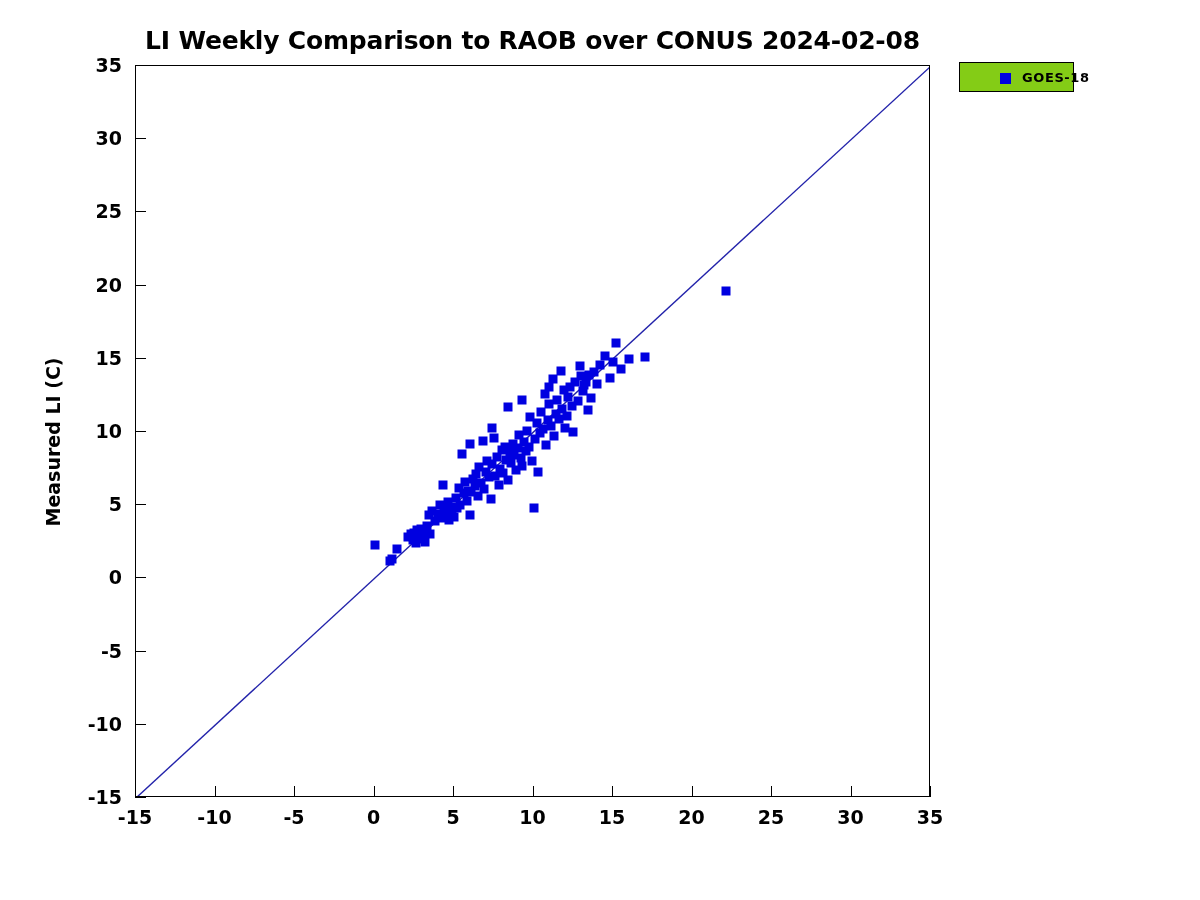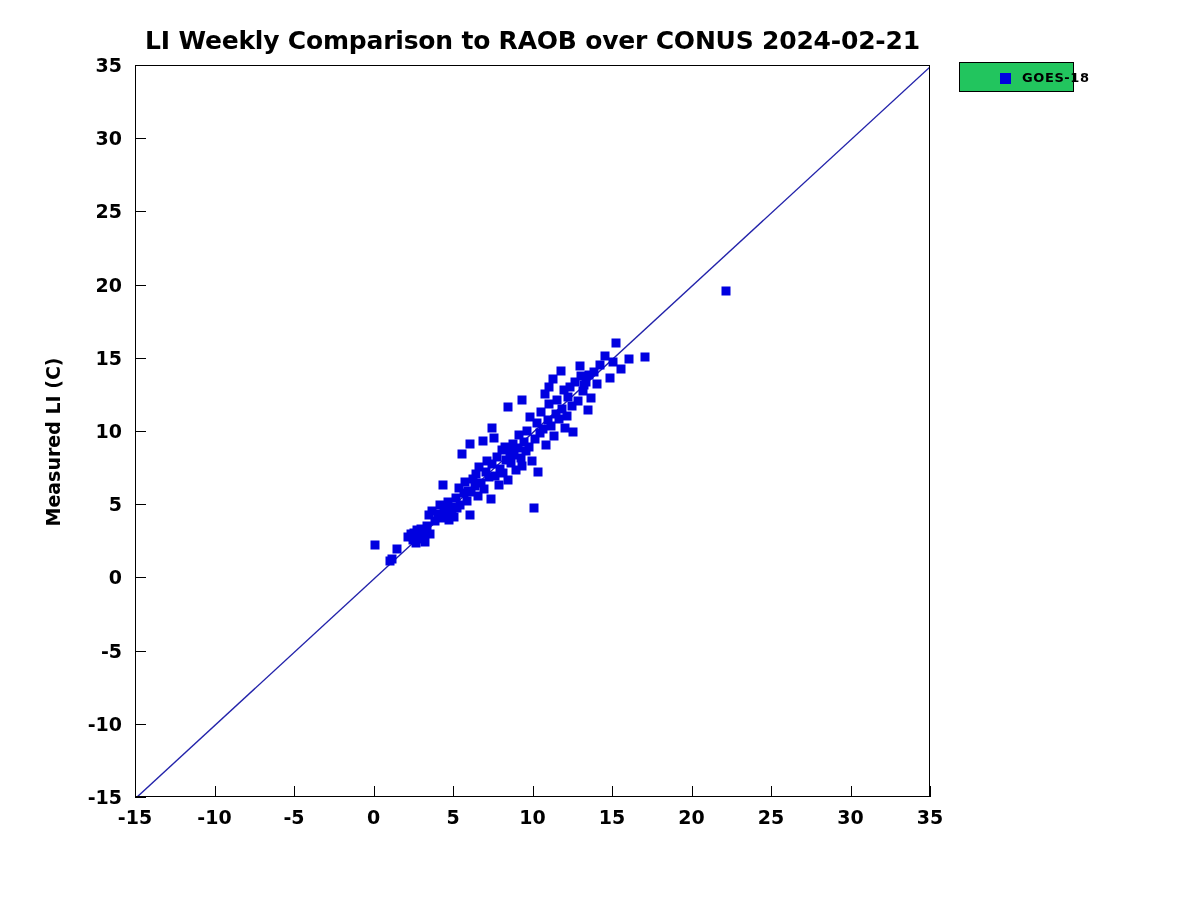--- a/index.html
+++ b/index.html
@@ -117,21 +117,21 @@
     color: #000000;
     white-space: nowrap;
   }
   #legend-box {
     position: absolute;
     left: 959px;
     top: 62px;
     width: 115px;
     height: 30px;
     border: 1.1px solid #000000;
-    background: #22c55e;
+    background: #84cc16;
     box-sizing: border-box;
   }
   #legend-swatch {
     position: absolute;
     left: 40px;
     top: 10px;
     width: 11px;
     height: 11px;
     background: #0000e0;
   }
@@ -144,21 +144,21 @@
     color: #000000;
     letter-spacing: 0.6px;
     white-space: nowrap;
   }
 </style>
 </head>
 <body>
 
 <div id="page">
 
-  <div id="chart-title">LI Weekly Comparison to RAOB over CONUS 2024-02-21</div>
+  <div id="chart-title">LI Weekly Comparison to RAOB over CONUS 2024-02-08</div>
 
   <div class="stat-text" style="left:149px; top:86px;">GOES-18 Bias = 0.019846</div>
   <div class="stat-text" style="left:424px; top:86px;">GOES-18 StD = 1.3389</div>
   <div class="stat-text" style="left:709px; top:86px;">GOES-18 RMS = 1.339</div>
   <div class="stat-text" style="left:149px; top:118px;">Sample Size = 130</div>
   <div class="stat-text" style="left:424px; top:118px;">Mean RAOB = 7.9423</div>
 
   <div id="legend-box">
     <div id="legend-swatch"></div>
     <div id="legend-label">GOES-18</div>

